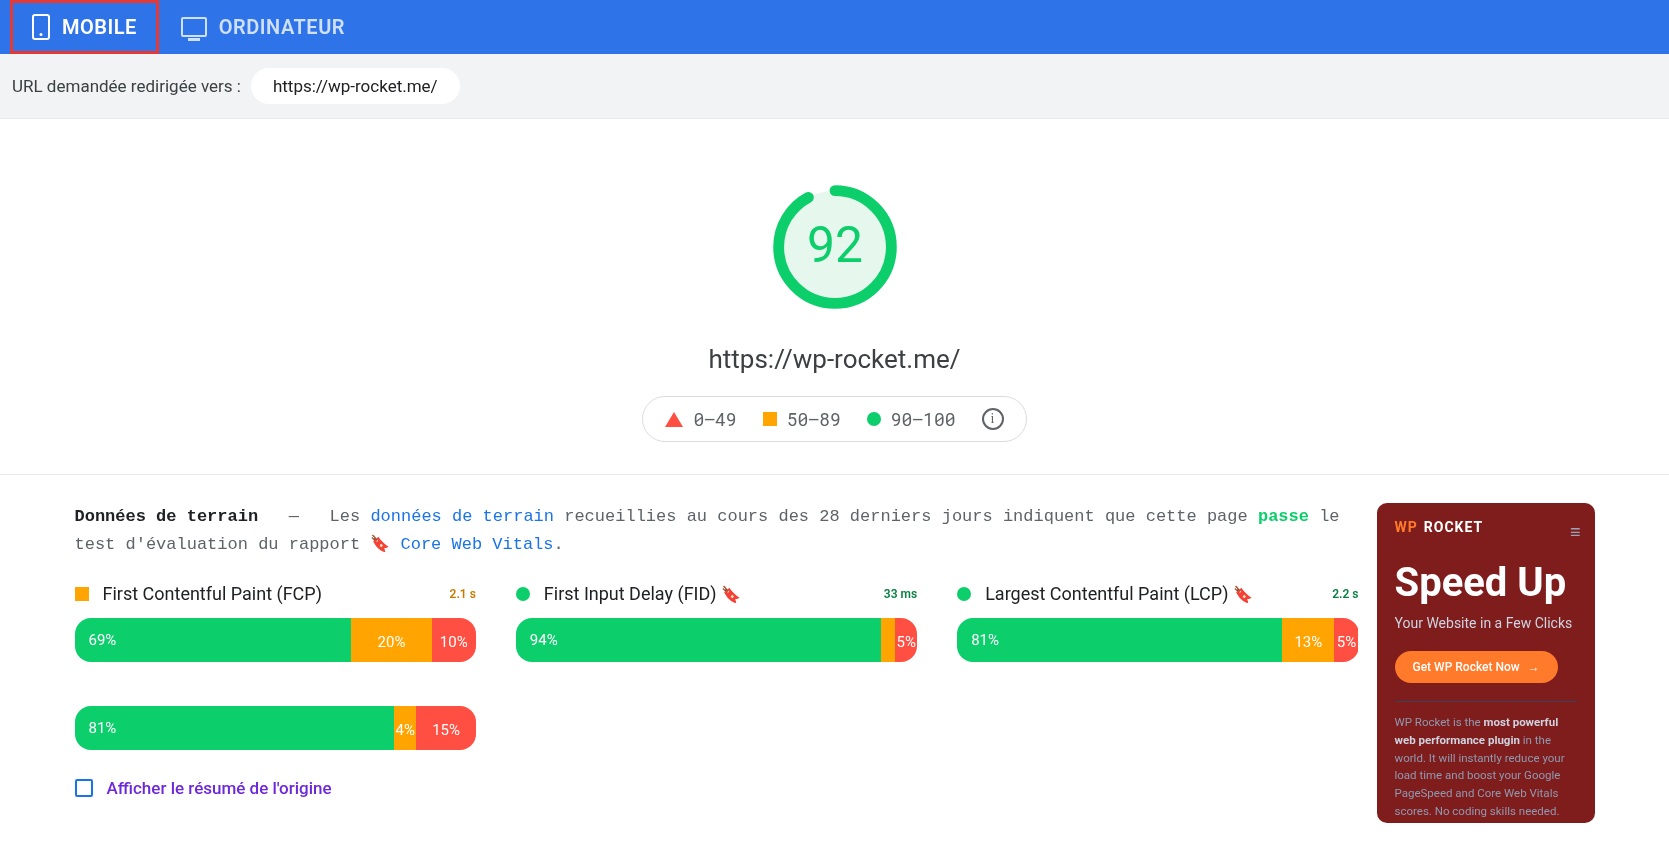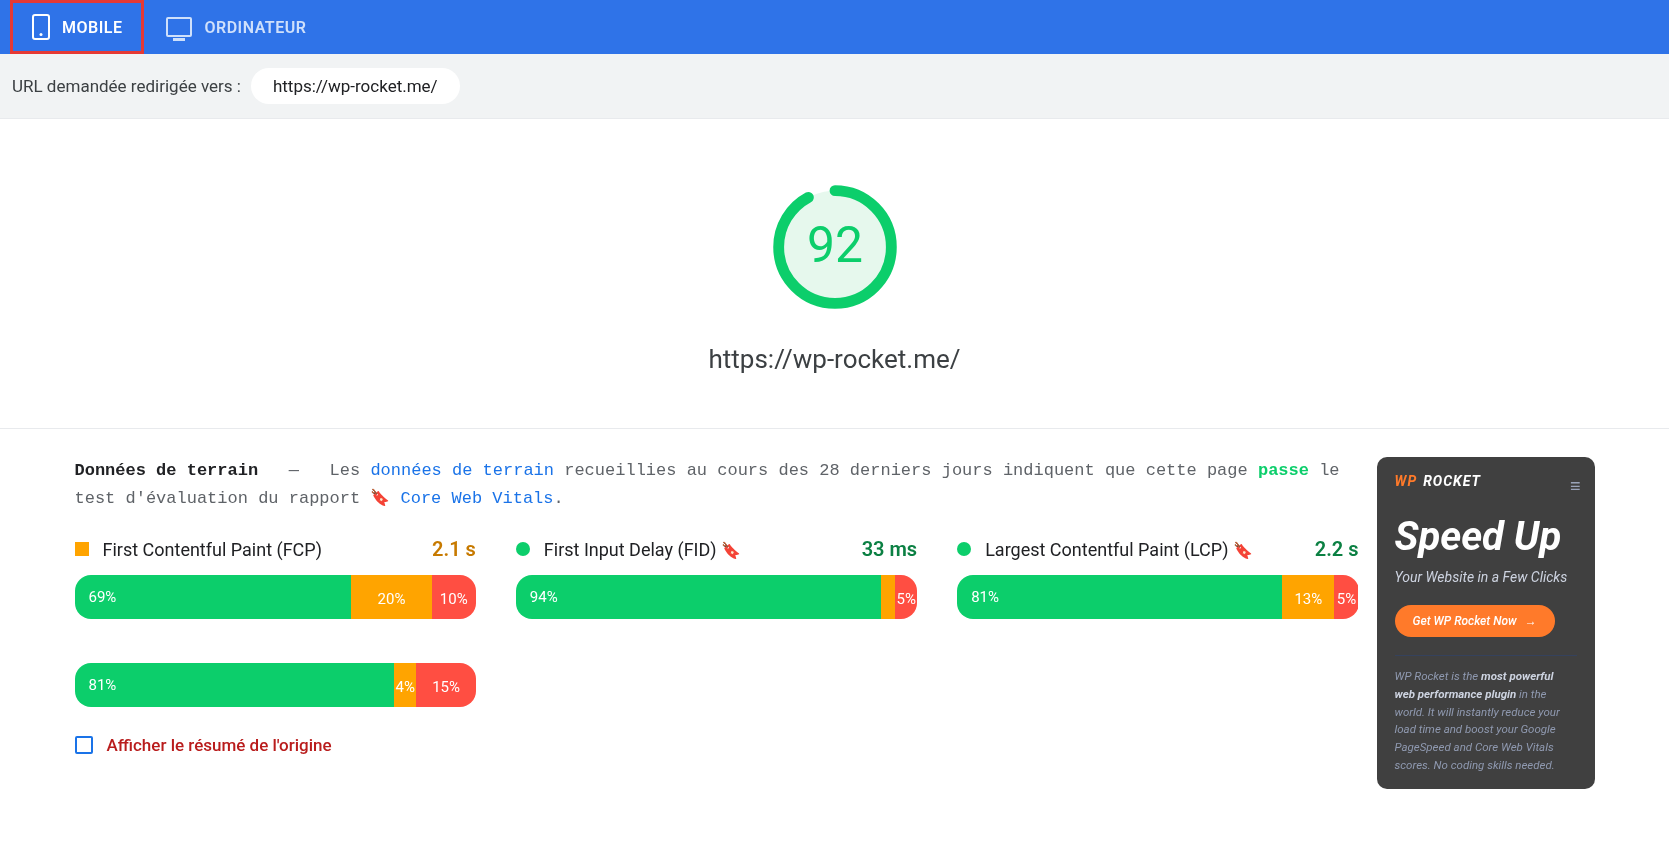--- a/index.html
+++ b/index.html
@@ -1,19 +1,19 @@
 <!DOCTYPE html>
 <html><head>
 <meta charset="utf-8">
 <style>
   * { box-sizing: border-box; margin: 0; padding: 0; }
   body { font-family: Roboto, Arial, sans-serif; background: #fff; color: #202124; width: 1669px; }
   
   .tabs-bar { background: #2f73e8; height: 54px; display: flex; align-items: center; padding: 0 10px; }
-  .tab { display: flex; align-items: center; gap: 12px; padding: 0 22px; height: 54px; color: #cfe0fb; font-weight: 600; font-size: 16px; letter-spacing: 0.5px; cursor: pointer; }
+  .tab { display: flex; align-items: center; gap: 12px; padding: 0 22px; height: 54px; color: #cfe0fb; font-weight: 600; font-size: 20px; letter-spacing: 0.5px; cursor: pointer; }
   .tab.active { color: #fff; box-shadow: inset 0 0 0 3px #e53935; }
   .tab-icon { width: 18px; height: 26px; border: 2.5px solid currentColor; border-radius: 3px; position: relative; }
   .tab-icon.mobile::after { content:''; position:absolute; bottom:2px; left:50%; transform:translateX(-50%); width:3px; height:3px; background: currentColor; border-radius:50%; }
   .tab-icon.desktop { width: 26px; height: 20px; border-radius:2px; }
   .tab-icon.desktop::after{ content:''; position:absolute; bottom:-6px; left:50%; transform:translateX(-50%); width:12px; height:3px; background: currentColor; }
 
   .redir-bar { background: #f1f3f4; border-bottom:1px solid #e8eaed; padding: 14px 12px; display:flex; align-items:center; gap:10px; font-size:17px; color:#3c4043; }
   .url-pill { background:#fff; border-radius:20px; padding:8px 22px; font-size:17px; color:#202124; }
 
   .score-section { text-align:center; padding: 40px 0 32px; border-bottom:1px solid #e8eaed;margin-top:23px; }
@@ -31,34 +31,34 @@
   .field-left { flex:1; }
   .intro { font-size:17px; color:#5f6368; line-height:1.65; margin-bottom:24px;font-family:Liberation Mono, monospace; }
   .intro b { color:#202124; font-weight:700; }
   .link { color:#1a73e8; }
   .pass { color:#0cce6b; font-weight:700; }
   .bm-icon { color:#1a73e8; font-size:16px; }
 
   .metrics-grid { display:grid; grid-template-columns:1fr 1fr 1fr; column-gap:40px; row-gap:30px; }
   .metric-head { display:flex; align-items:center; gap:14px; font-size:18px; }
   .metric-name { flex:1; font-weight:400; color:#202124; }
-  .metric-val { font-weight:600; font-size:20px; }
+  .metric-val { font-weight:600; font-size:12px; }
   .val-orange { color:#c77a00; }
   .val-green { color:#0b8043; }
   .dist-bar { margin-top:14px; height:44px; border-radius:16px; overflow:hidden; display:flex; font-size:15px; color:#fff; }
   .seg { display:flex; align-items:center; padding-left:14px; }
   .seg.r { justify-content:center; padding:11px;align-items:flex-end; }
   .seg.g { background:#0cce6b; }
   .seg.o { background:#ffa400; }
   .seg.rd{ background:#ff4e42; }
 
-  .origin-row { margin-top:28px; display:flex; align-items:center; gap:14px; color:#b91c1c; font-size:17px; font-weight:500; cursor:pointer; }
+  .origin-row { margin-top:28px; display:flex; align-items:center; gap:14px; color:#6d28d9; font-size:17px; font-weight:500; cursor:pointer; }
   .chk { width:18px;height:18px;border:2.5px solid #1a73e8;border-radius:2px; }
 
-  .preview-card { width:218px; background:#404040; border-radius:10px; color:#fff; padding:16px 18px 14px; font-size:12px; position:relative;font-style:italic; }
+  .preview-card { width:218px; background:#7f1d1d; border-radius:10px; color:#fff; padding:16px 18px 2px; font-size:12px; position:relative; }
   .preview-brand { display:flex; align-items:center; gap:6px; font-weight:700; letter-spacing:1px; font-size:14px; }
   .brand-accent { color:#ff7a2a; }
   .burger { position:absolute; right:14px; top:18px; color:#9aa3b8; font-size:18px; }
   .preview-h { font-size:40px; font-weight:700; margin-top:24px; }
   .preview-sub { color:#cdd3e0; font-size:14px; margin-top:8px; line-height:1.35; }
   .cta { display:inline-flex; align-items:center; gap:8px; background:#ff7a2a; border-radius:22px; padding:9px 18px; margin-top:18px; font-size:12px; font-weight:500; }
   .divider { border-top:1px solid #35425d; margin:18px 0 12px; }
   .preview-desc { color:#8f99b0; font-size:11.5px; line-height:1.55; }
   .preview-desc b { color:#cdd3e0; }
 </style>
@@ -81,20 +81,35 @@
   <span class="url-pill">https://wp-rocket.me/</span>
 </div>
 
 <div class="score-section">
   <svg class="score-ring" viewBox="0 0 120 120">
     <circle cx="60" cy="60" r="52" fill="#e6f8ed"></circle>
     <circle cx="60" cy="60" r="52" fill="none" stroke="#0cce6b" stroke-width="10" stroke-dasharray="326.7" stroke-dashoffset="26.1" stroke-linecap="round" transform="rotate(-90 60 60)"></circle>
     <text x="60" y="74" text-anchor="middle" class="score-num">92</text>
   </svg>
   <div class="tested-url">https://wp-rocket.me/</div>
+  <div class="legend-pill">
+    <span class="legend-item">
+        <span class="tri-red"></span>
+        <span>0–49</span>
+      </span>
+    <span class="legend-item">
+        <span class="sq-orange"></span>
+        <span>50–89</span>
+      </span>
+    <span class="legend-item">
+        <span class="dot-green"></span>
+        <span>90–100</span>
+      </span>
+    <span class="info-icon">i</span>
+  </div>
 </div>
 
 <div class="field-section">
   <div class="field-left">
     <p class="intro">
       <b>Données de terrain</b>&nbsp;&nbsp;
       <span>—</span>&nbsp;&nbsp;
       <span>Les </span><a class="link">données de terrain</a><span> recueillies au cours des 28 derniers jours indiquent que cette page </span><span class="pass">passe</span><span> le test d'évaluation du rapport </span><span class="bm-icon">🔖</span> <a class="link">Core Web Vitals</a><span>.</span>
     </p>
 

